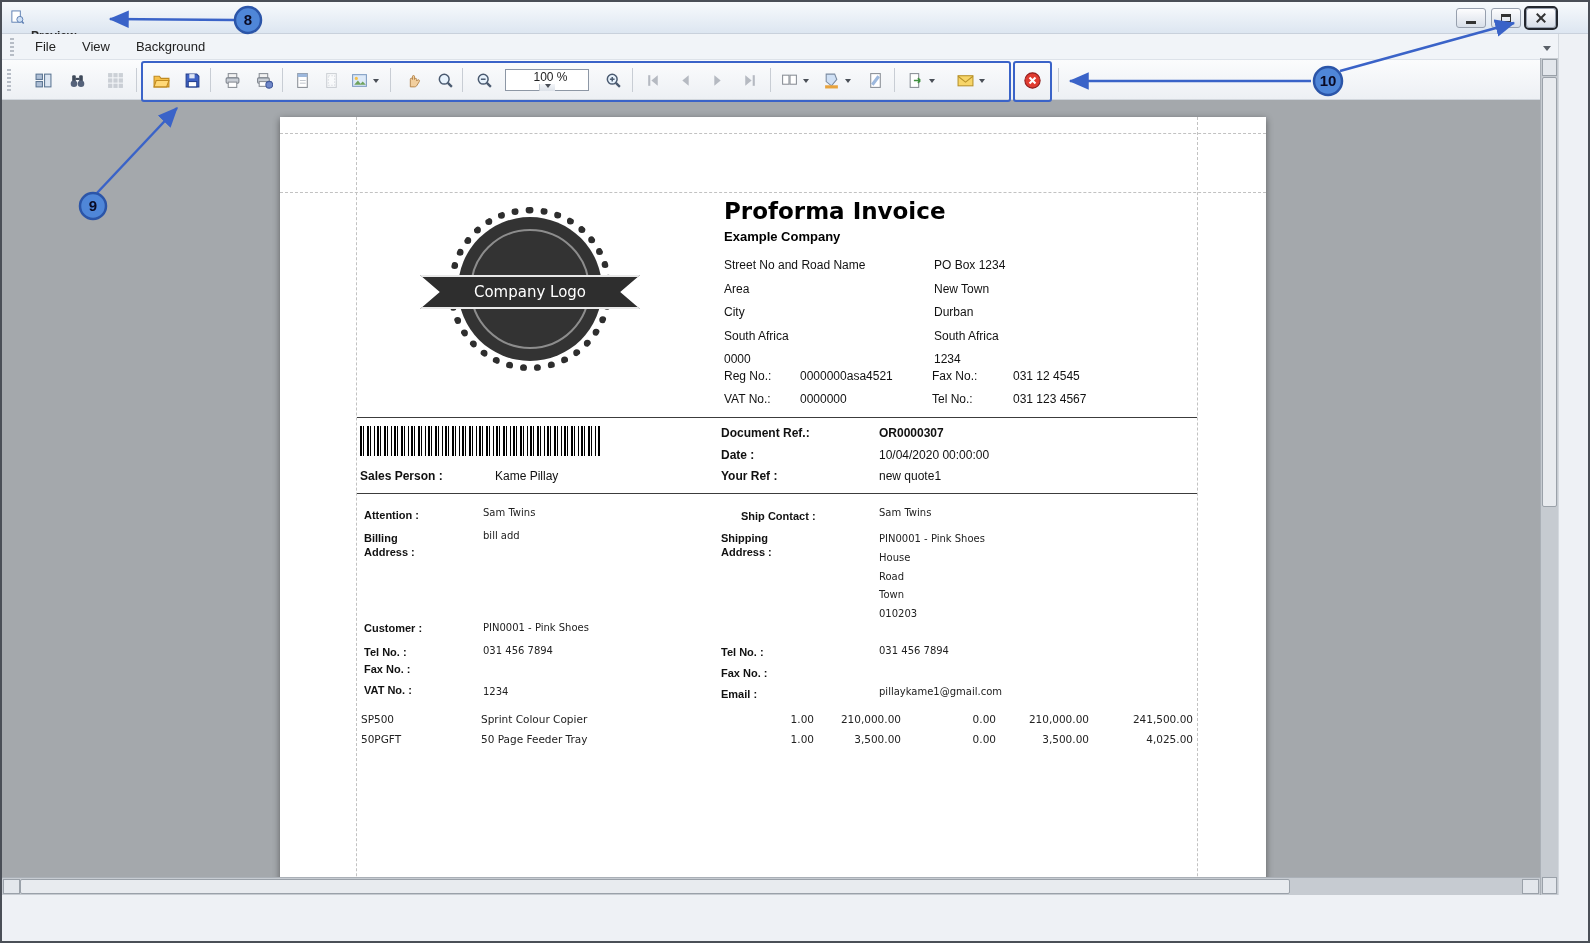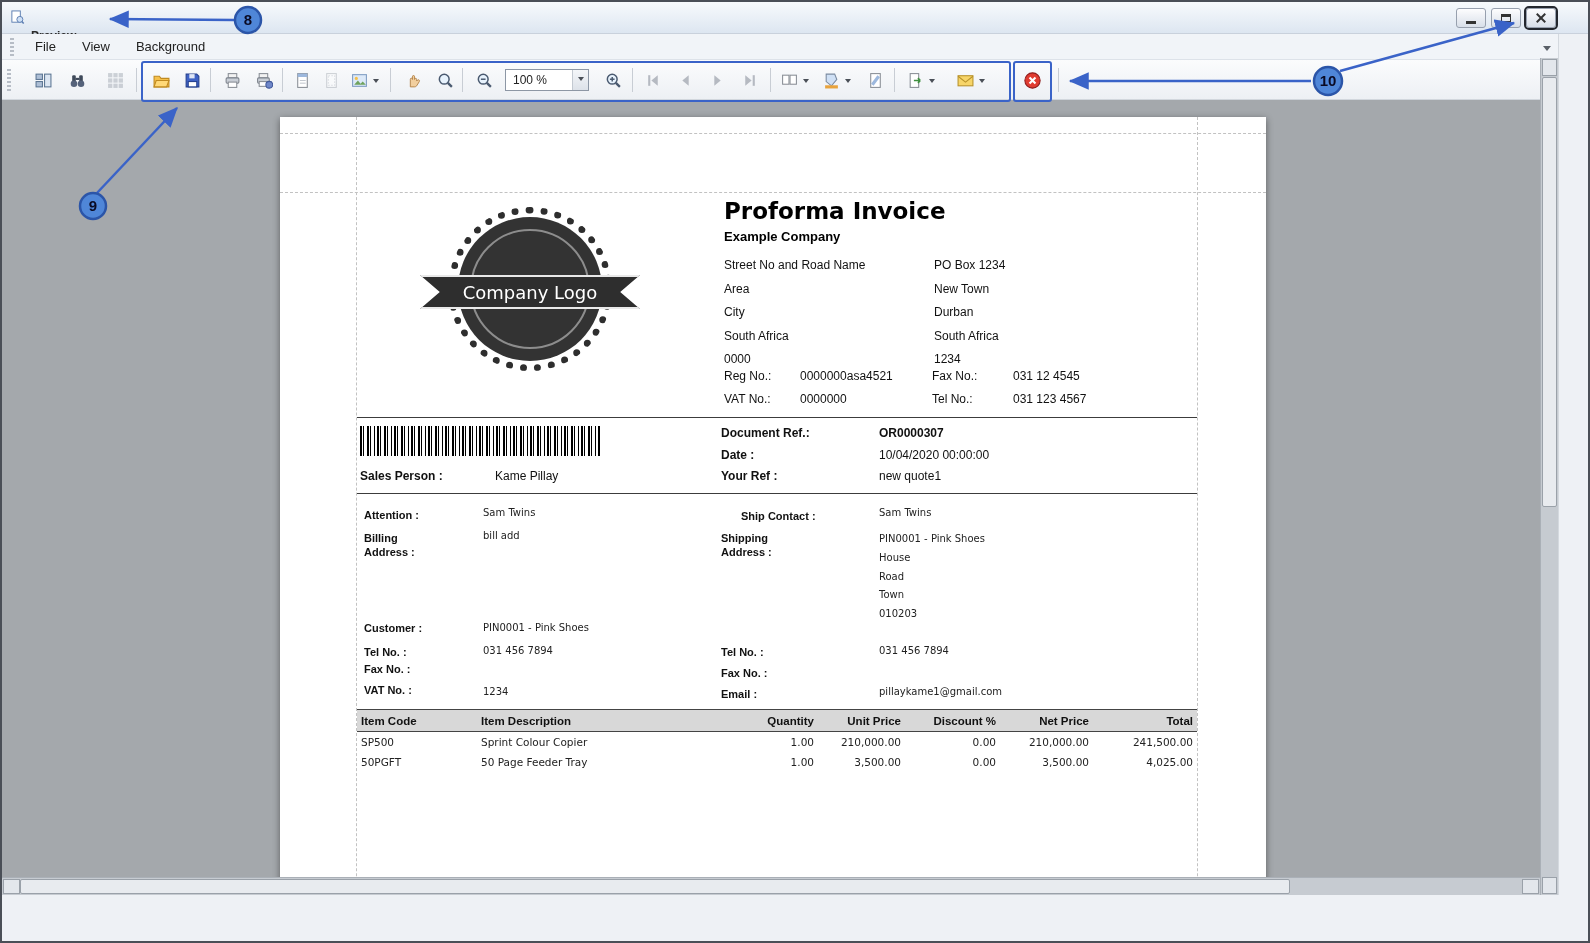--- a/index.html
+++ b/index.html
@@ -32,21 +32,21 @@
   .toolbar{position:absolute;left:0;top:58px;width:1556px;height:40px;
            background:linear-gradient(#fbfcfd,#edf0f4);border-bottom:1px solid #d2d7dd;}
   .tgrip{position:absolute;left:5px;top:9px;width:4px;height:22px;background:repeating-linear-gradient(#b7bdc6 0 2px,transparent 2px 4px);}
   .tbtn{position:absolute;top:5px;width:26px;height:30px;border-radius:3px;display:flex;align-items:center;justify-content:center;cursor:default;}
   .tbtn svg{width:17px;height:17px;}
   .tbtn.wcaret{width:34px;justify-content:space-between;padding:0 3px;}
   .caret{width:0;height:0;border:3.5px solid transparent;border-top:4.5px solid #4a4f57;margin-top:4px;}
   .tsep{position:absolute;top:8px;width:1px;height:24px;background:#c8cdd4;}
   .dis{opacity:.45;}
   .zoom-combo{position:absolute;left:503px;top:9px;width:84px;height:22px;background:#fff;border:1px solid #8d97a5;
-              display:flex;align-items:center;font-size:12px;color:#222;}
+              display:flex;align-items:center;font-size:12px;color:#222;flex-direction:column;}
   .zc-text{flex:1;padding-left:7px;}
   .zc-btn{width:16px;height:100%;border-left:1px solid #c3c9d1;background:linear-gradient(#f4f6f9,#dde2e9);
           display:flex;align-items:center;justify-content:center;}
   .zc-btn .caret{margin-top:0;}
   
   .ann-box{position:absolute;border:2px solid #3a63c8;border-radius:3px;pointer-events:none;z-index:40;}
   
   .preview{position:absolute;left:0;top:98px;width:1556px;height:777px;background:#a4a8ac;overflow:hidden;}
   .page{position:absolute;left:278px;top:17px;width:986px;height:1200px;background:#fff;box-shadow:0 2px 7px rgba(0,0,0,.45);}
   .guide-h{position:absolute;left:0;width:100%;border-top:1px dashed #c2c2c2;}
@@ -62,21 +62,21 @@
   .addr{position:absolute;top:137px;font-size:12px;color:#111;line-height:23.5px;}
   .addr-l{left:444px;}
   .addr-r{left:654px;}
   
   .logo-wrap{position:absolute;left:140px;top:95px;width:220px;height:170px;}
   .scallop{position:absolute;left:28px;top:-5px;width:164px;height:164px;border-radius:50%;border:7px dotted #2e2e2e;}
   .logo-circle{position:absolute;left:38px;top:5px;width:144px;height:144px;border-radius:50%;background:#333;}
   .logo-inner{position:absolute;left:50px;top:17px;width:120px;height:120px;border-radius:50%;border:2px solid #8d8d8d;}
   .ribbon{position:absolute;left:0;top:63px;width:220px;height:34px;background:#2e2e2e;border-top:2px solid #e9e9e9;border-bottom:2px solid #e9e9e9;
           clip-path:polygon(0 0,100% 0,91% 50%,100% 100%,0 100%,9% 50%);
-          display:flex;align-items:center;justify-content:center;color:#fff;font-size:18px;font-family:"DejaVu Sans",sans-serif;}
+          display:flex;align-items:center;justify-content:center;color:#fff;font-size:15px;font-family:"DejaVu Sans",sans-serif;}
   
   .barcode{position:absolute;left:80px;top:309px;width:240px;height:30px;
            background:repeating-linear-gradient(90deg,#000 0 2px,#fff 2px 3px,#000 3px 4px,#fff 4px 7px,#000 7px 9px,#fff 9px 10px,#000 10px 11px,#fff 11px 14px,#000 14px 15px,#fff 15px 17px);}
   
   .inv-table{position:absolute;left:77px;top:592px;width:840px;font-family:"DejaVu Sans",sans-serif;}
   .t-head{display:flex;background:#d8d8d8;border-top:1px solid #444;border-bottom:1px solid #444;height:23px;
           align-items:center;font-weight:bold;font-size:11.5px;color:#111;font-family:"Liberation Sans",sans-serif;}
   .t-row{display:flex;height:20px;align-items:center;font-size:10.5px;color:#222;}
   .c{padding:0 4px;}
   .c0{width:120px;}.c1{width:248px;}.c2{width:93px;text-align:right;}.c3{width:87px;text-align:right;}
@@ -427,29 +427,20 @@
       <span class="lbl sm" style="left:84px;top:567px">VAT No. :</span>
       <span class="sval" style="left:203px;top:569px">1234</span>
 
       <span class="lbl sm" style="left:441px;top:529px">Tel No. :</span>
       <span class="sval" style="left:599px;top:528px">031 456 7894</span>
       <span class="lbl sm" style="left:441px;top:550px">Fax No. :</span>
       <span class="lbl sm" style="left:441px;top:571px">Email :</span>
       <span class="sval" style="left:599px;top:569px">pillaykame1@gmail.com</span>
 
       <div class="inv-table">
-        <div class="t-head">
-          <div class="c c0">Item Code</div>
-          <div class="c c1">Item Description</div>
-          <div class="c c2">Quantity</div>
-          <div class="c c3">Unit Price</div>
-          <div class="c c4">Discount %</div>
-          <div class="c c5">Net Price</div>
-          <div class="c c6">Total</div>
-        </div>
         <div class="t-row">
           <div class="c c0">SP500</div>
           <div class="c c1">Sprint Colour Copier</div>
           <div class="c c2">1.00</div>
           <div class="c c3">210,000.00</div>
           <div class="c c4">0.00</div>
           <div class="c c5">210,000.00</div>
           <div class="c c6">241,500.00</div>
         </div>
         <div class="t-row">

